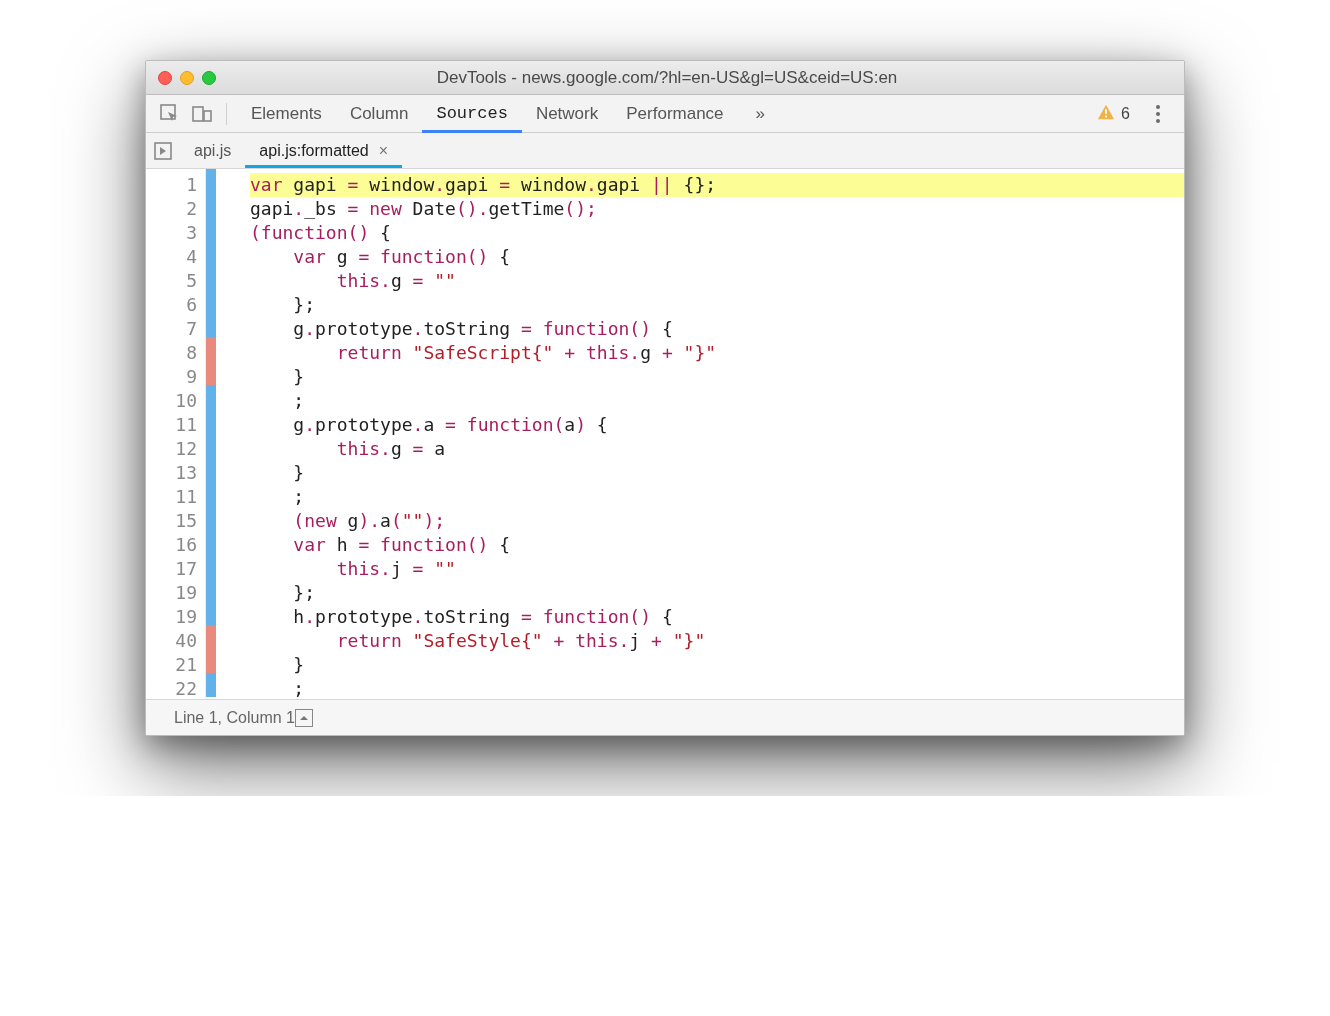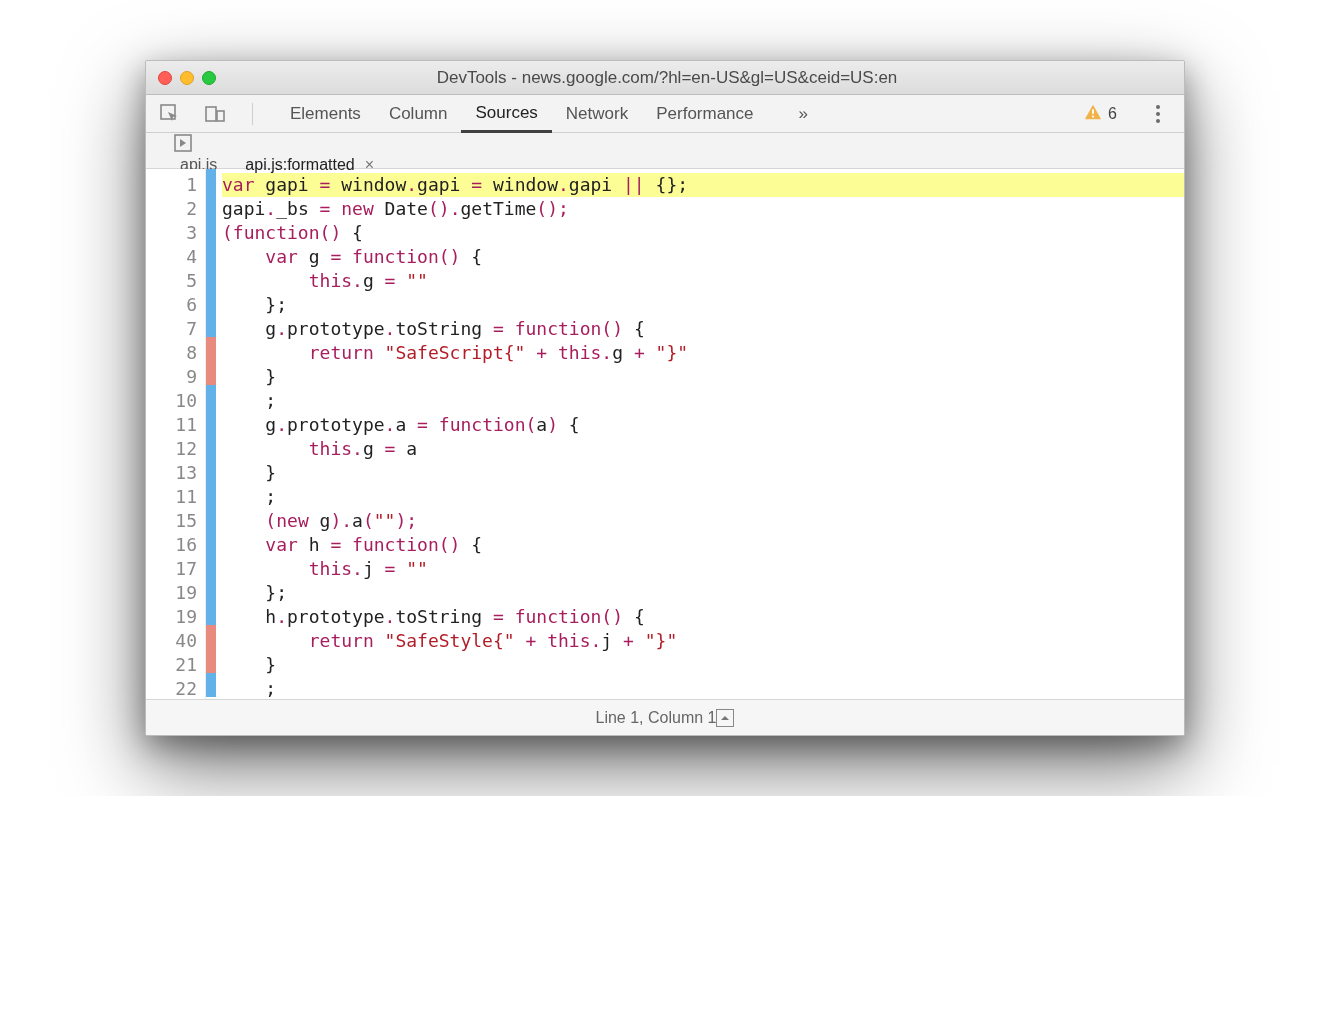--- a/index.html
+++ b/index.html
@@ -36,46 +36,46 @@
   .tl.grn { background:#28c940; border:1px solid #1aab29;}
   .title { flex:1; text-align:center; font-size:17px; color:#4a4a4a; margin-left:-54px; }
   
   .panel-tabs {
     height: 38px;
     background:#f3f3f3;
     border-bottom:1px solid #cfcfcf;
     display:flex;
     align-items:center;
     padding:0 10px;
-    gap: 17px;
+    gap: 4px;
   }
   .icon-btn {
     width:28px; height:28px;
     display:flex; align-items:center; justify-content:center;
     opacity:.75;
   }
   .divider { width:1px; height:22px; background:#cfcfcf; margin:0 6px; }
   .ptab {
     padding: 0 14px;
     height:38px;
     display:flex; align-items:center;
     font-size:17px; color:#555;
     cursor:default;
   }
-  .ptab.active { color:#1a73e8; border-bottom:3px solid #404040; padding-top:2px; color:#222; }
+  .ptab.active { color:#1a73e8; border-bottom:3px solid #3b82f6; padding-top:2px; color:#222;font-family:Liberation Mono, monospace; }
   .ptab.active span{color:#222;}
   .spacer{flex:1;}
   .warn-badge{display:flex;align-items:center;gap:6px;font-size:16px;color:#444;}
   .warn-tri{color:#e8a33d;}
   .kebab{width:24px;display:flex;flex-direction:column;align-items:center;gap:3px;margin-left:12px;margin-right:4px;}
   .kebab i{width:4px;height:4px;border-radius:50%;background:#6b6b6b;}
   
   .file-tabs{
     height:36px; background:#f3f3f3; border-bottom:1px solid #d6d6d6;
-    display:flex; align-items:stretch; padding-left:20px;flex-direction:column;
+    display:flex; align-items:stretch; padding-left:0;
   }
   .ftoggle{width:34px;display:flex;align-items:center;justify-content:center;opacity:.75;}
   .ftab{
     display:flex;align-items:center;padding:0 14px;font-size:16px;color:#555;gap:10px;
   }
   .ftab.active{color:#222;border-bottom:3px solid #0ea5e9;padding-top:3px;}
   .ftab .close{font-size:16px;opacity:.6;}
   
   .editor{display:flex; height:530px; background:#fff; overflow:hidden;}
   .gutter{
@@ -86,29 +86,29 @@
   .gutter div{height:24px;line-height:24px;}
   .covcol{width:10px;}
   .covcol div{height:24px;}
   .cov-blue{background:#62b1e8;}
   .cov-red{background:#e98a7f;}
   .code{
     flex:1; padding:4px 0 4px 6px;
     font-family: Menlo, Consolas, monospace; font-size:18px; color:#222;
     white-space:pre;
   }
-  .code .line{height:24px;line-height:24px;}
+  .code .line{height:24px;line-height:24px;margin-left:28px;}
   .hl{background:#fdfd96;}
   .kw{color:#a71d5d;}
   .str{color:#b31d28;}
   .op{color:#a71d5d;}
   
   .statusbar{
     height:36px;border-top:1px solid #d6d6d6;background:#f6f6f6;
-    display:flex;align-items:center;justify-content:center;
+    display:flex;align-items:center;justify-content:flex-start;
     padding:0 28px;font-size:16px;color:#666;
   }
   .drawer-toggle{width:18px;height:18px;border:1.5px solid #888;display:flex;align-items:center;justify-content:center;}
   .drawer-toggle svg{display:block;}
 </style>
 </head>
 <body>
 
 <div class="window">
 

